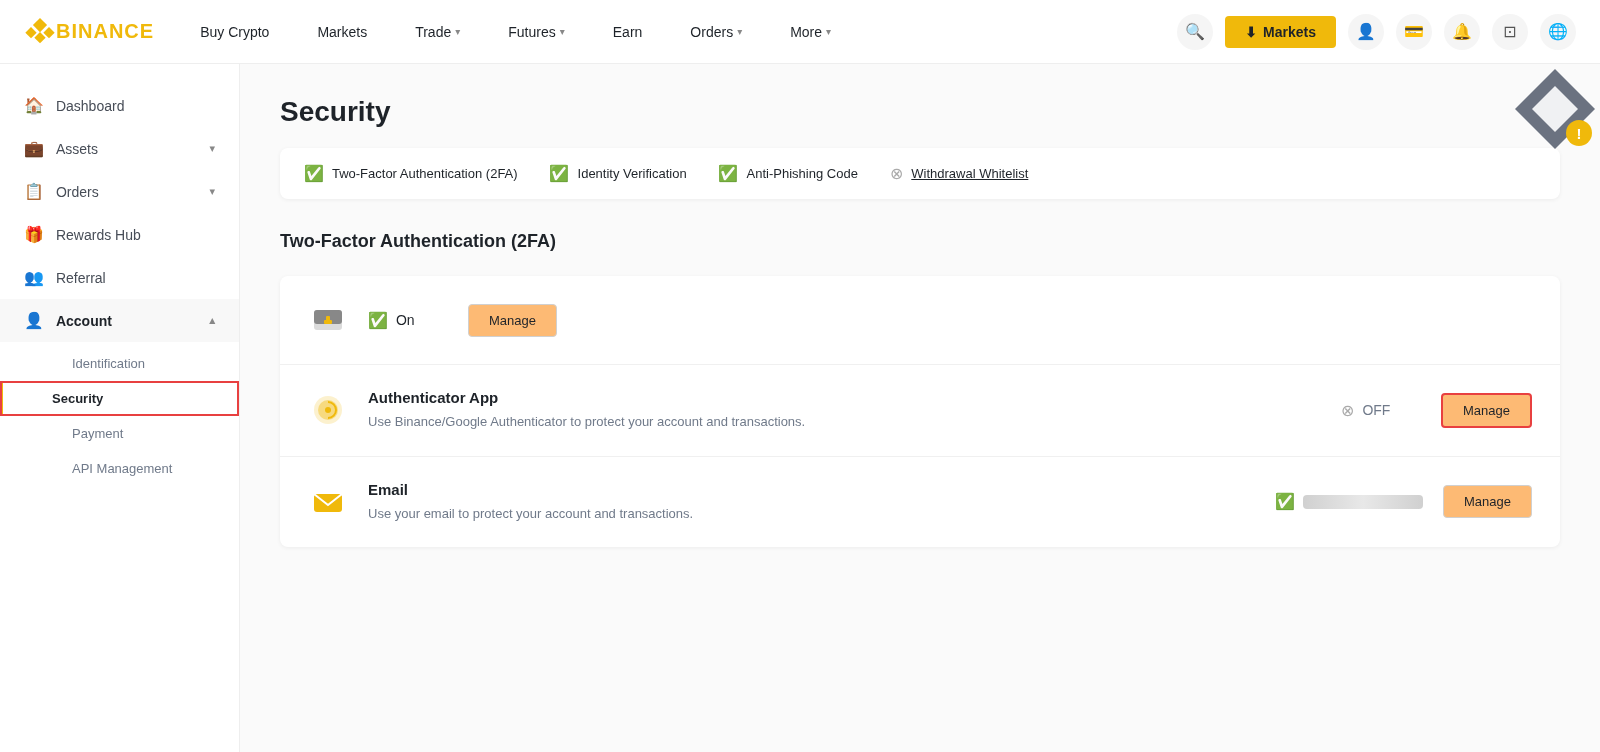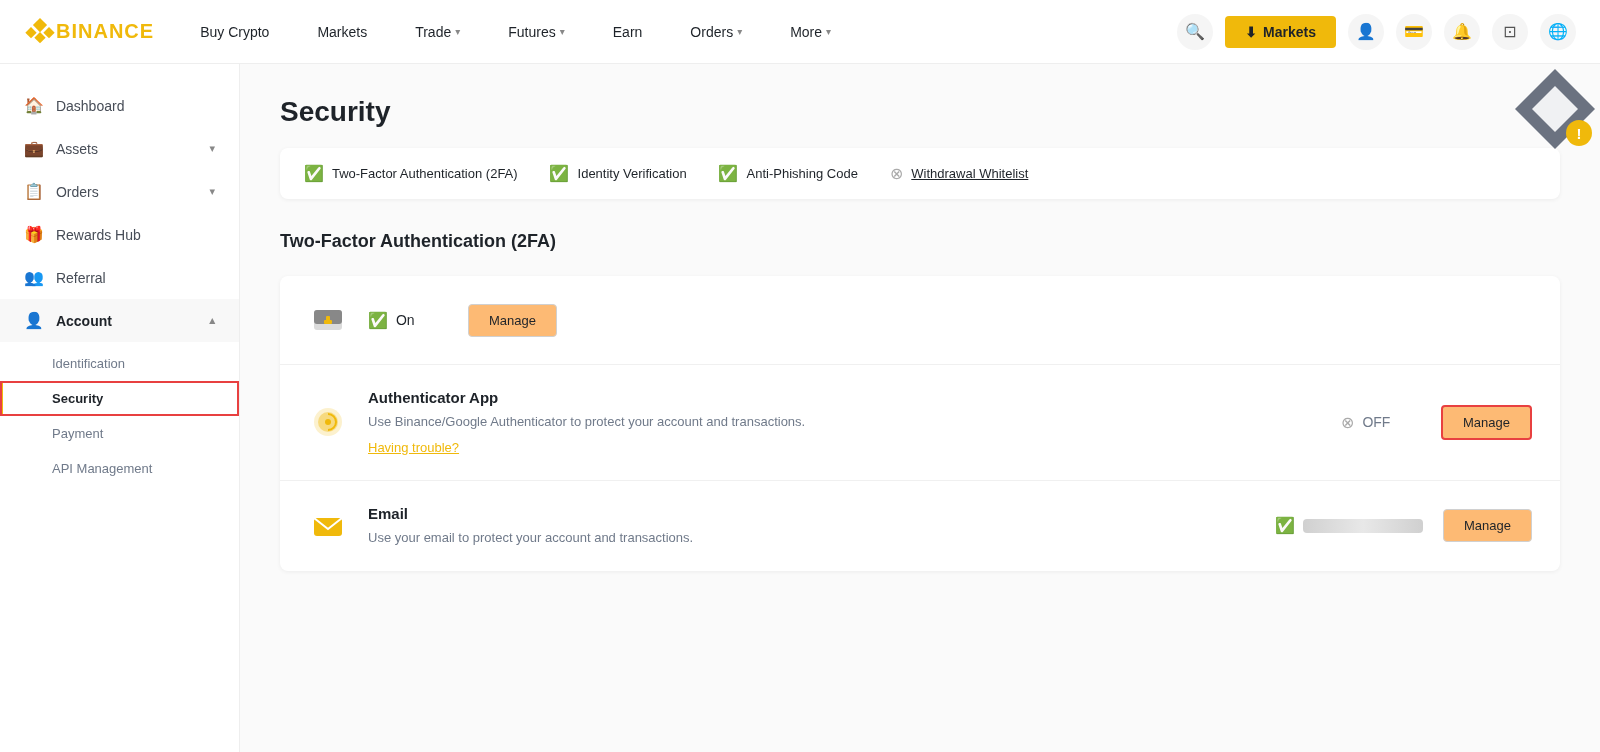--- a/index.html
+++ b/index.html
@@ -44,21 +44,21 @@
     }
     .sidebar-item {
       display: flex; align-items: center; gap: 12px; padding: 12px 24px;
       font-size: 14px; color: #474d57; cursor: pointer; font-weight: 500;
     }
     .sidebar-item.active { background: #f8f8f8; font-weight: 600; color: #1e2329; }
     .sidebar-item .icon { font-size: 16px; color: #888; }
     .sidebar-item .chevron { margin-left: auto; font-size: 11px; color: #888; }
     .sidebar-sub { padding: 4px 0; }
     .sidebar-sub-item {
-      padding: 10px 24px 10px 52px; font-size: 13px; color: #707a8a;
+      padding: 10px 24px 10px 72px; font-size: 13px; color: #707a8a;
       cursor: pointer;
     }
     .sidebar-sub-item.active {
       color: #1e2329; font-weight: 600; background: #f0f0f0;
       border-left: 3px solid #f0b90b; padding-left: 49px;
     }
     .sidebar-sub-item.security-active {
       outline: 2px solid #e84040; outline-offset: -2px;
       background: #fff;
     }
@@ -268,23 +268,20 @@
             <circle cx="18" cy="18" r="10" fill="#f0b90b" opacity="0.4"></circle>
             <path d="M18 10 A8 8 0 0 1 18 26" stroke="#f0b90b" stroke-width="2" fill="none"></path>
             <circle cx="18" cy="18" r="3" fill="#f0b90b"></circle>
           </svg>
         </div>
         <div class="security-row-content">
           <div class="security-row-title">
             <span>Authenticator App</span>
           </div>
           <div class="security-row-desc">Use Binance/Google Authenticator to protect your account and transactions.</div>
-          <div style="margin-top:6px;">
-            <span class="trouble-link">Having trouble?</span>
-          </div>
         </div>
         <div class="security-row-status status-off">
           <span style="color:#aaa;font-size:16px;">⊗</span>
           <span>OFF</span>
         </div>
         <button class="manage-btn manage-btn-highlighted">Manage</button>
       </div>
 
       <div class="security-row">
         <div class="security-row-icon">

